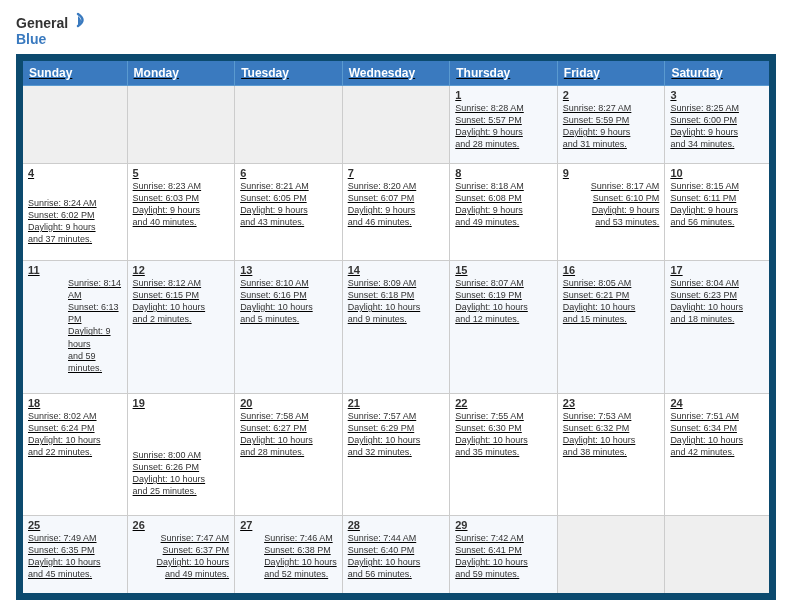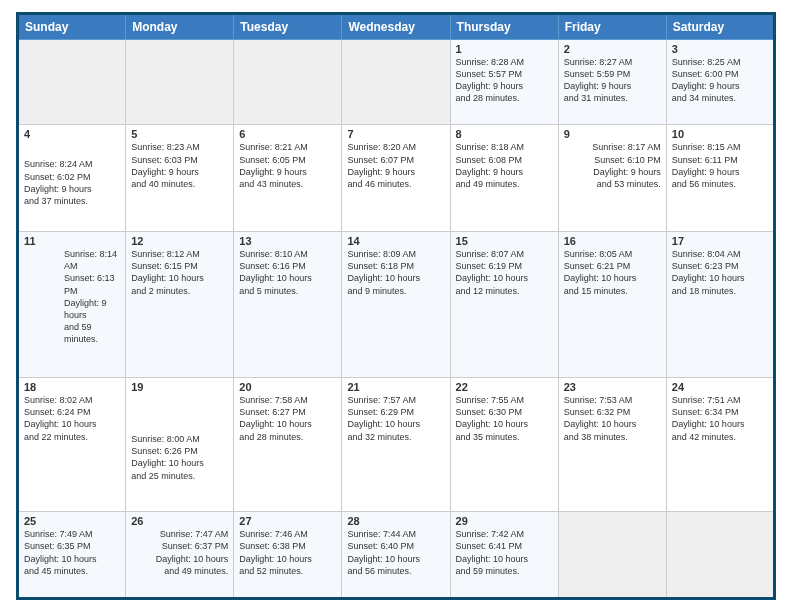--- a/index.html
+++ b/index.html
@@ -35,24 +35,25 @@
       font-size: 28px;
       font-weight: bold;
       color: #333;
     }
     .location {
       font-size: 13px;
       color: #555;
     }
     .calendar {
       flex: 1;
-      border: 3px solid #0c4a6e;
+      border: 7px solid #0c4a6e;
       border-collapse: collapse;
       width: 100%;
       table-layout: fixed;
+      text-decoration: underline;
     }
     .calendar th {
       background: #3a7abf;
       color: #fff;
       font-size: 12px;
       font-weight: bold;
       text-align: left;
       padding: 5px 6px;
       border: 1px solid #5a9ad0;
     }
@@ -80,20 +81,34 @@
     .day-info {
       font-size: 9px;
       line-height: 1.35;
       color: #333;
     }
   </style>
 </head>
 <body>
 
 <div class="page">
+  <div class="header">
+    <div class="logo">
+  <svg width="70" height="36" viewBox="0 0 70 36">
+    <text x="0" y="16" font-family="Arial" font-weight="bold" font-size="14" fill="#333">General</text>
+    <text x="0" y="32" font-family="Arial" font-weight="bold" font-size="14" fill="#3a7abf">Blue</text>
+    <path d="M62 2 C68 6 68 10 62 14" fill="none" stroke="#3a7abf" stroke-width="2.5" stroke-linecap="round"></path>
+    <path d="M62 4 C66 7 66 11 62 14" fill="#3a7abf"></path>
+  </svg>
+</div>
+    <div class="header-right">
+      <div class="month-title"></div>
+      <div class="location"></div>
+    </div>
+  </div>
 
   <table class="calendar">
     <thead>
       <tr>
       <th>Sunday</th>
           <th>Monday</th>
           <th>Tuesday</th>
           <th>Wednesday</th>
           <th>Thursday</th>
           <th>Friday</th>
@@ -291,21 +306,21 @@
           </td>
           <td>
             <span class="day-num">26</span>
             <div class="day-info" style="white-space: pre-line; text-align: right;">Sunrise: 7:47 AM
 Sunset: 6:37 PM
 Daylight: 10 hours
 and 49 minutes.</div>
           </td>
           <td>
             <span class="day-num">27</span>
-            <div class="day-info" style="white-space: pre-line;">Sunrise: 7:46 AM
+            <div class="day-info" style="white-space: pre-line; margin-left: 24px;">Sunrise: 7:46 AM
 Sunset: 6:38 PM
 Daylight: 10 hours
 and 52 minutes.</div>
           </td>
           <td>
             <span class="day-num">28</span>
             <div class="day-info" style="white-space: pre-line;">Sunrise: 7:44 AM
 Sunset: 6:40 PM
 Daylight: 10 hours
 and 56 minutes.</div>

